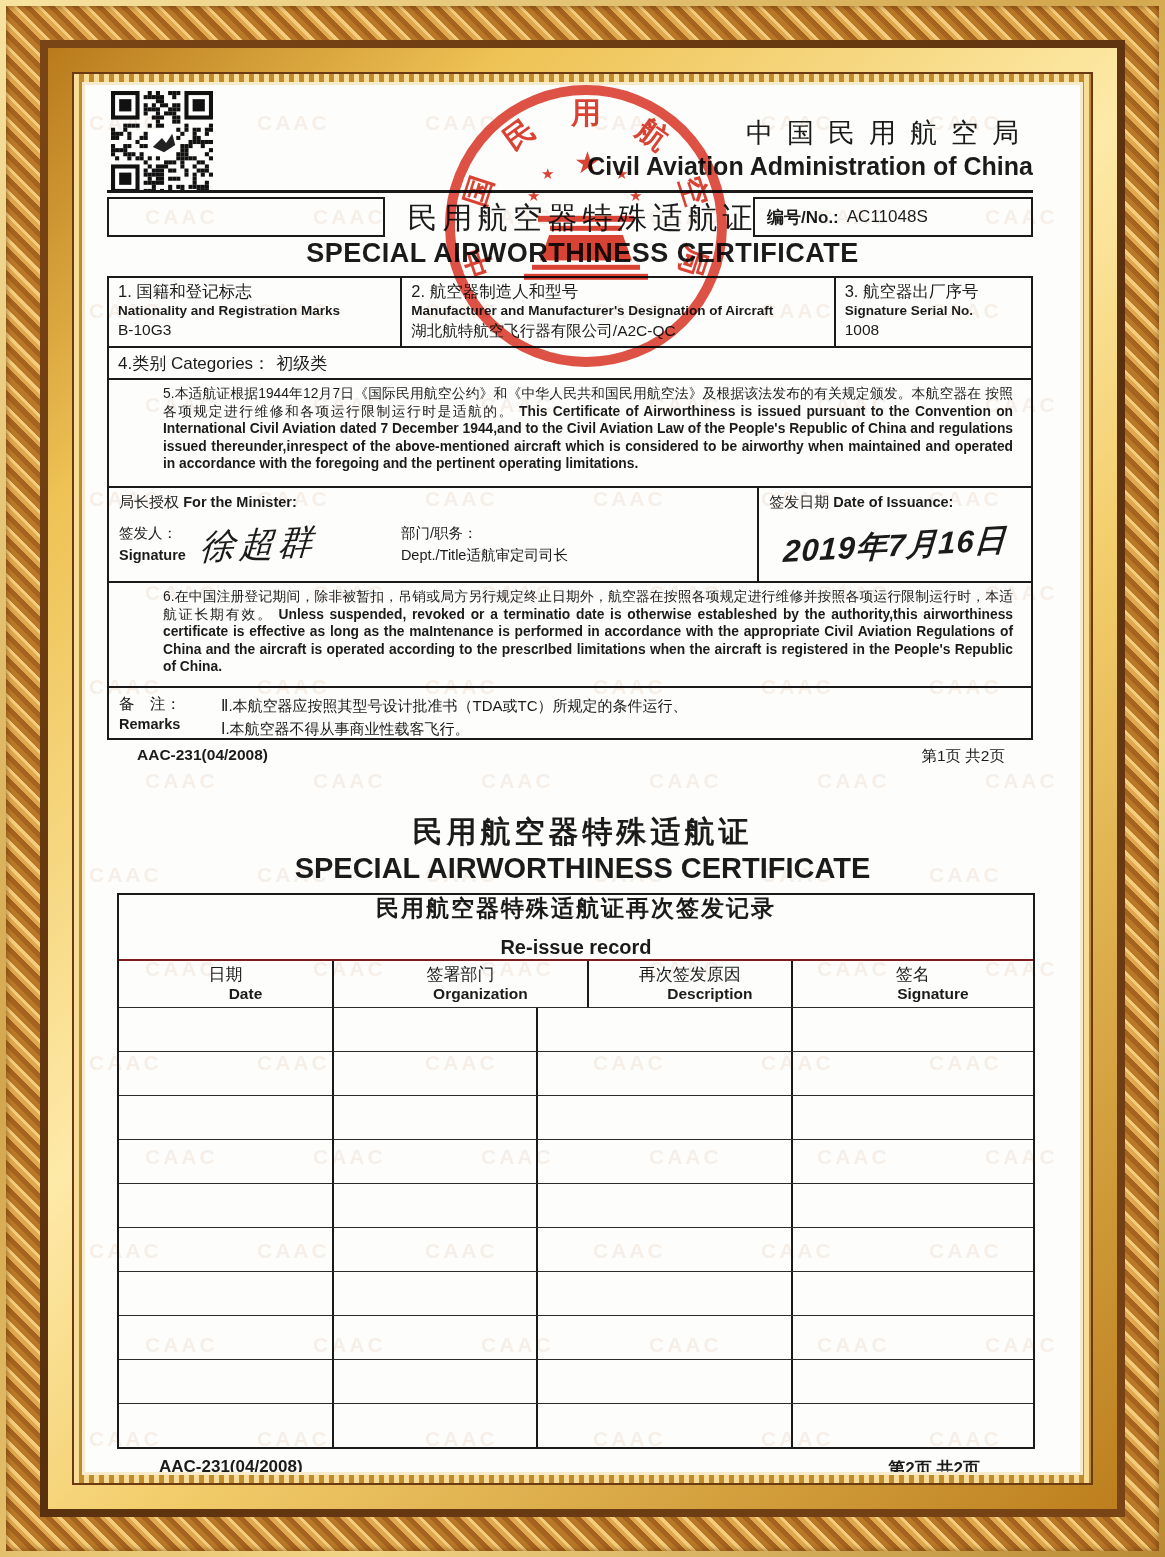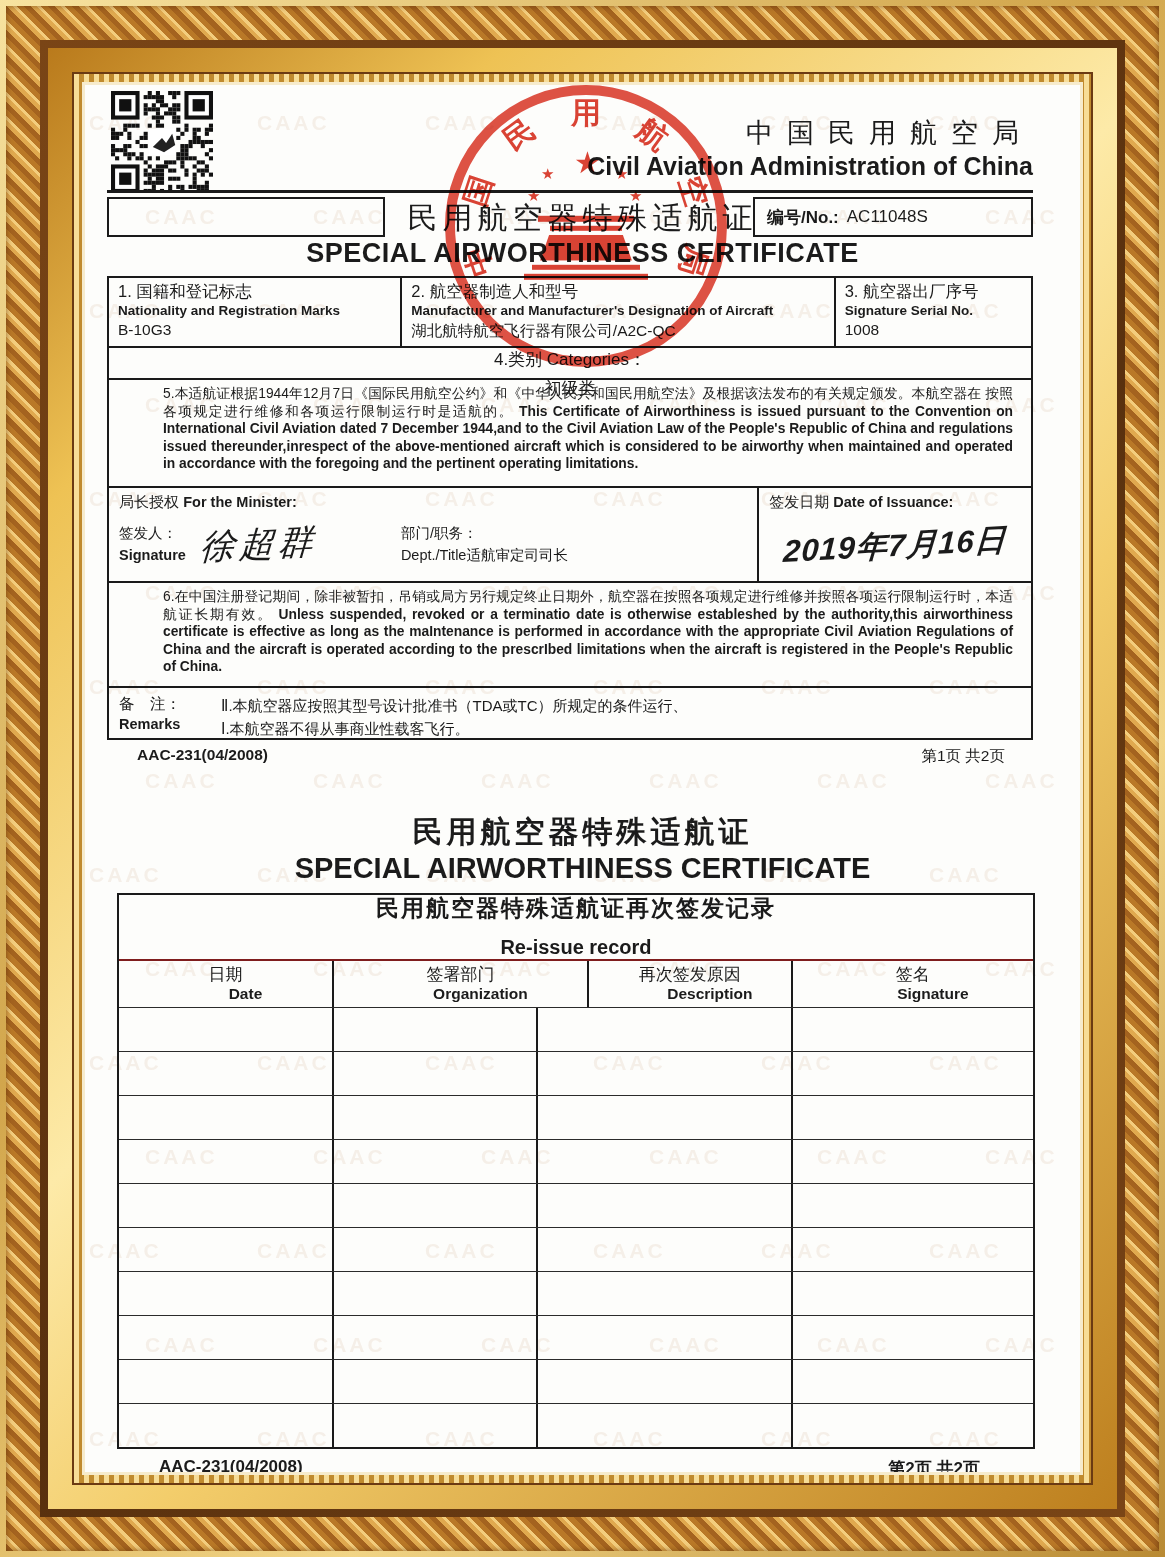--- a/index.html
+++ b/index.html
@@ -41,21 +41,21 @@
   .main-table{left:22px;top:191px;width:926px;border:2.5px solid #1a1a1a;display:flex;flex-direction:column;background:transparent;}
   .mrow{display:flex;border-top:2px solid #1a1a1a;}
   .mrow:first-child{border-top:none;}
   .r1{height:68px;}.r2{height:32px;}.r3{height:108px;}.r4{height:95px;}.r5{height:105px;}.r6{height:52px;}
   .cell{padding:3px 9px;overflow:hidden;}
   .cb{border-left:2px solid #1a1a1a;}
   .c1{width:31.6%;}.c2{width:47%;}.c3{width:21.4%;}
   .lbl-cn{font-size:16.5px;}
   .lbl-en{font-size:13.5px;font-weight:bold;line-height:1.25;}
   .val{font-size:15.5px;margin-top:1px;}
-  .cat-row{display:flex;align-items:center;font-size:17px;padding:0 9px;gap:6px;flex-direction:column;}
+  .cat-row{display:flex;align-items:center;font-size:17px;padding:0 9px;gap:6px;}
   .clause{font-size:13.8px;line-height:17.6px;padding:5px 18px;text-align:justify;margin-left:36px;}
   .clause .en{font-weight:bold;}
   .sig-left{width:70.3%;padding:5px 10px;position:relative;}
   .sig-right{width:29.7%;border-left:2px solid #1a1a1a;padding:5px 10px;position:relative;}
   .minister{font-size:15px;}
   .minister b{font-size:14.5px;}
   .stack{font-size:14.5px;line-height:1.5;}
   .stack b{display:block;}
   .sig-flex{display:flex;align-items:center;margin-top:9px;gap:14px;}
   .dept{margin-left:70px;}

